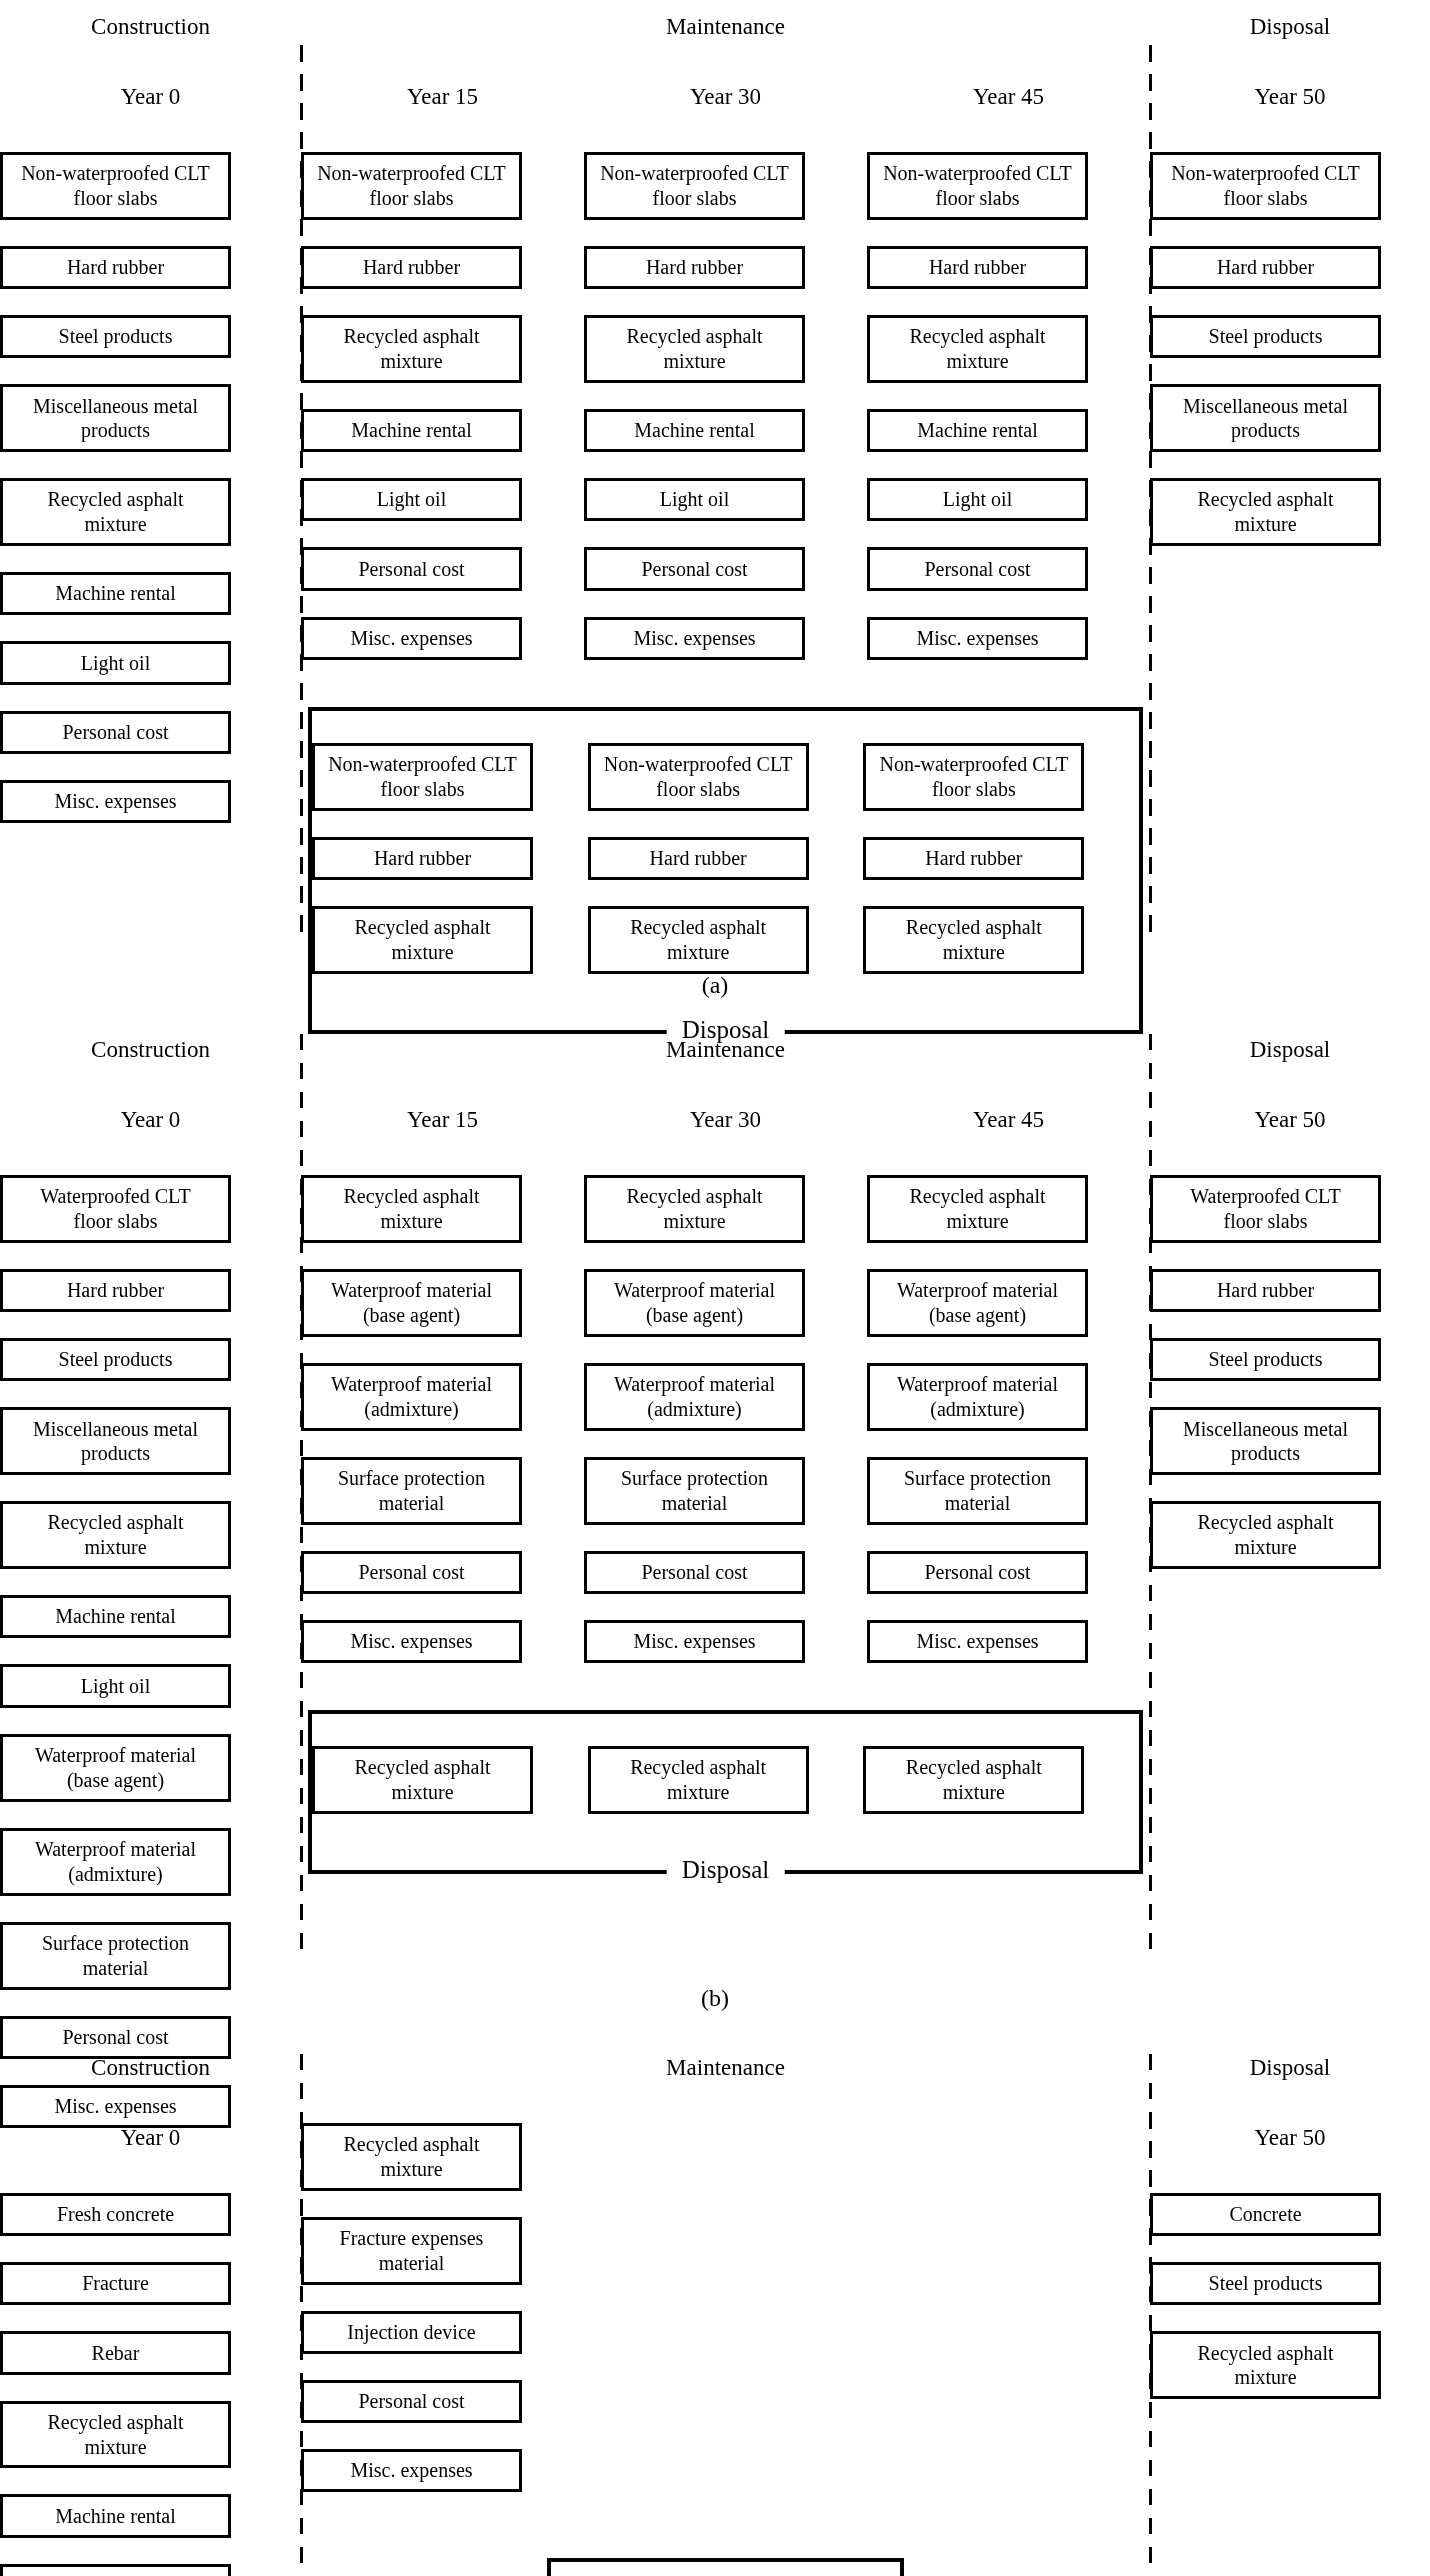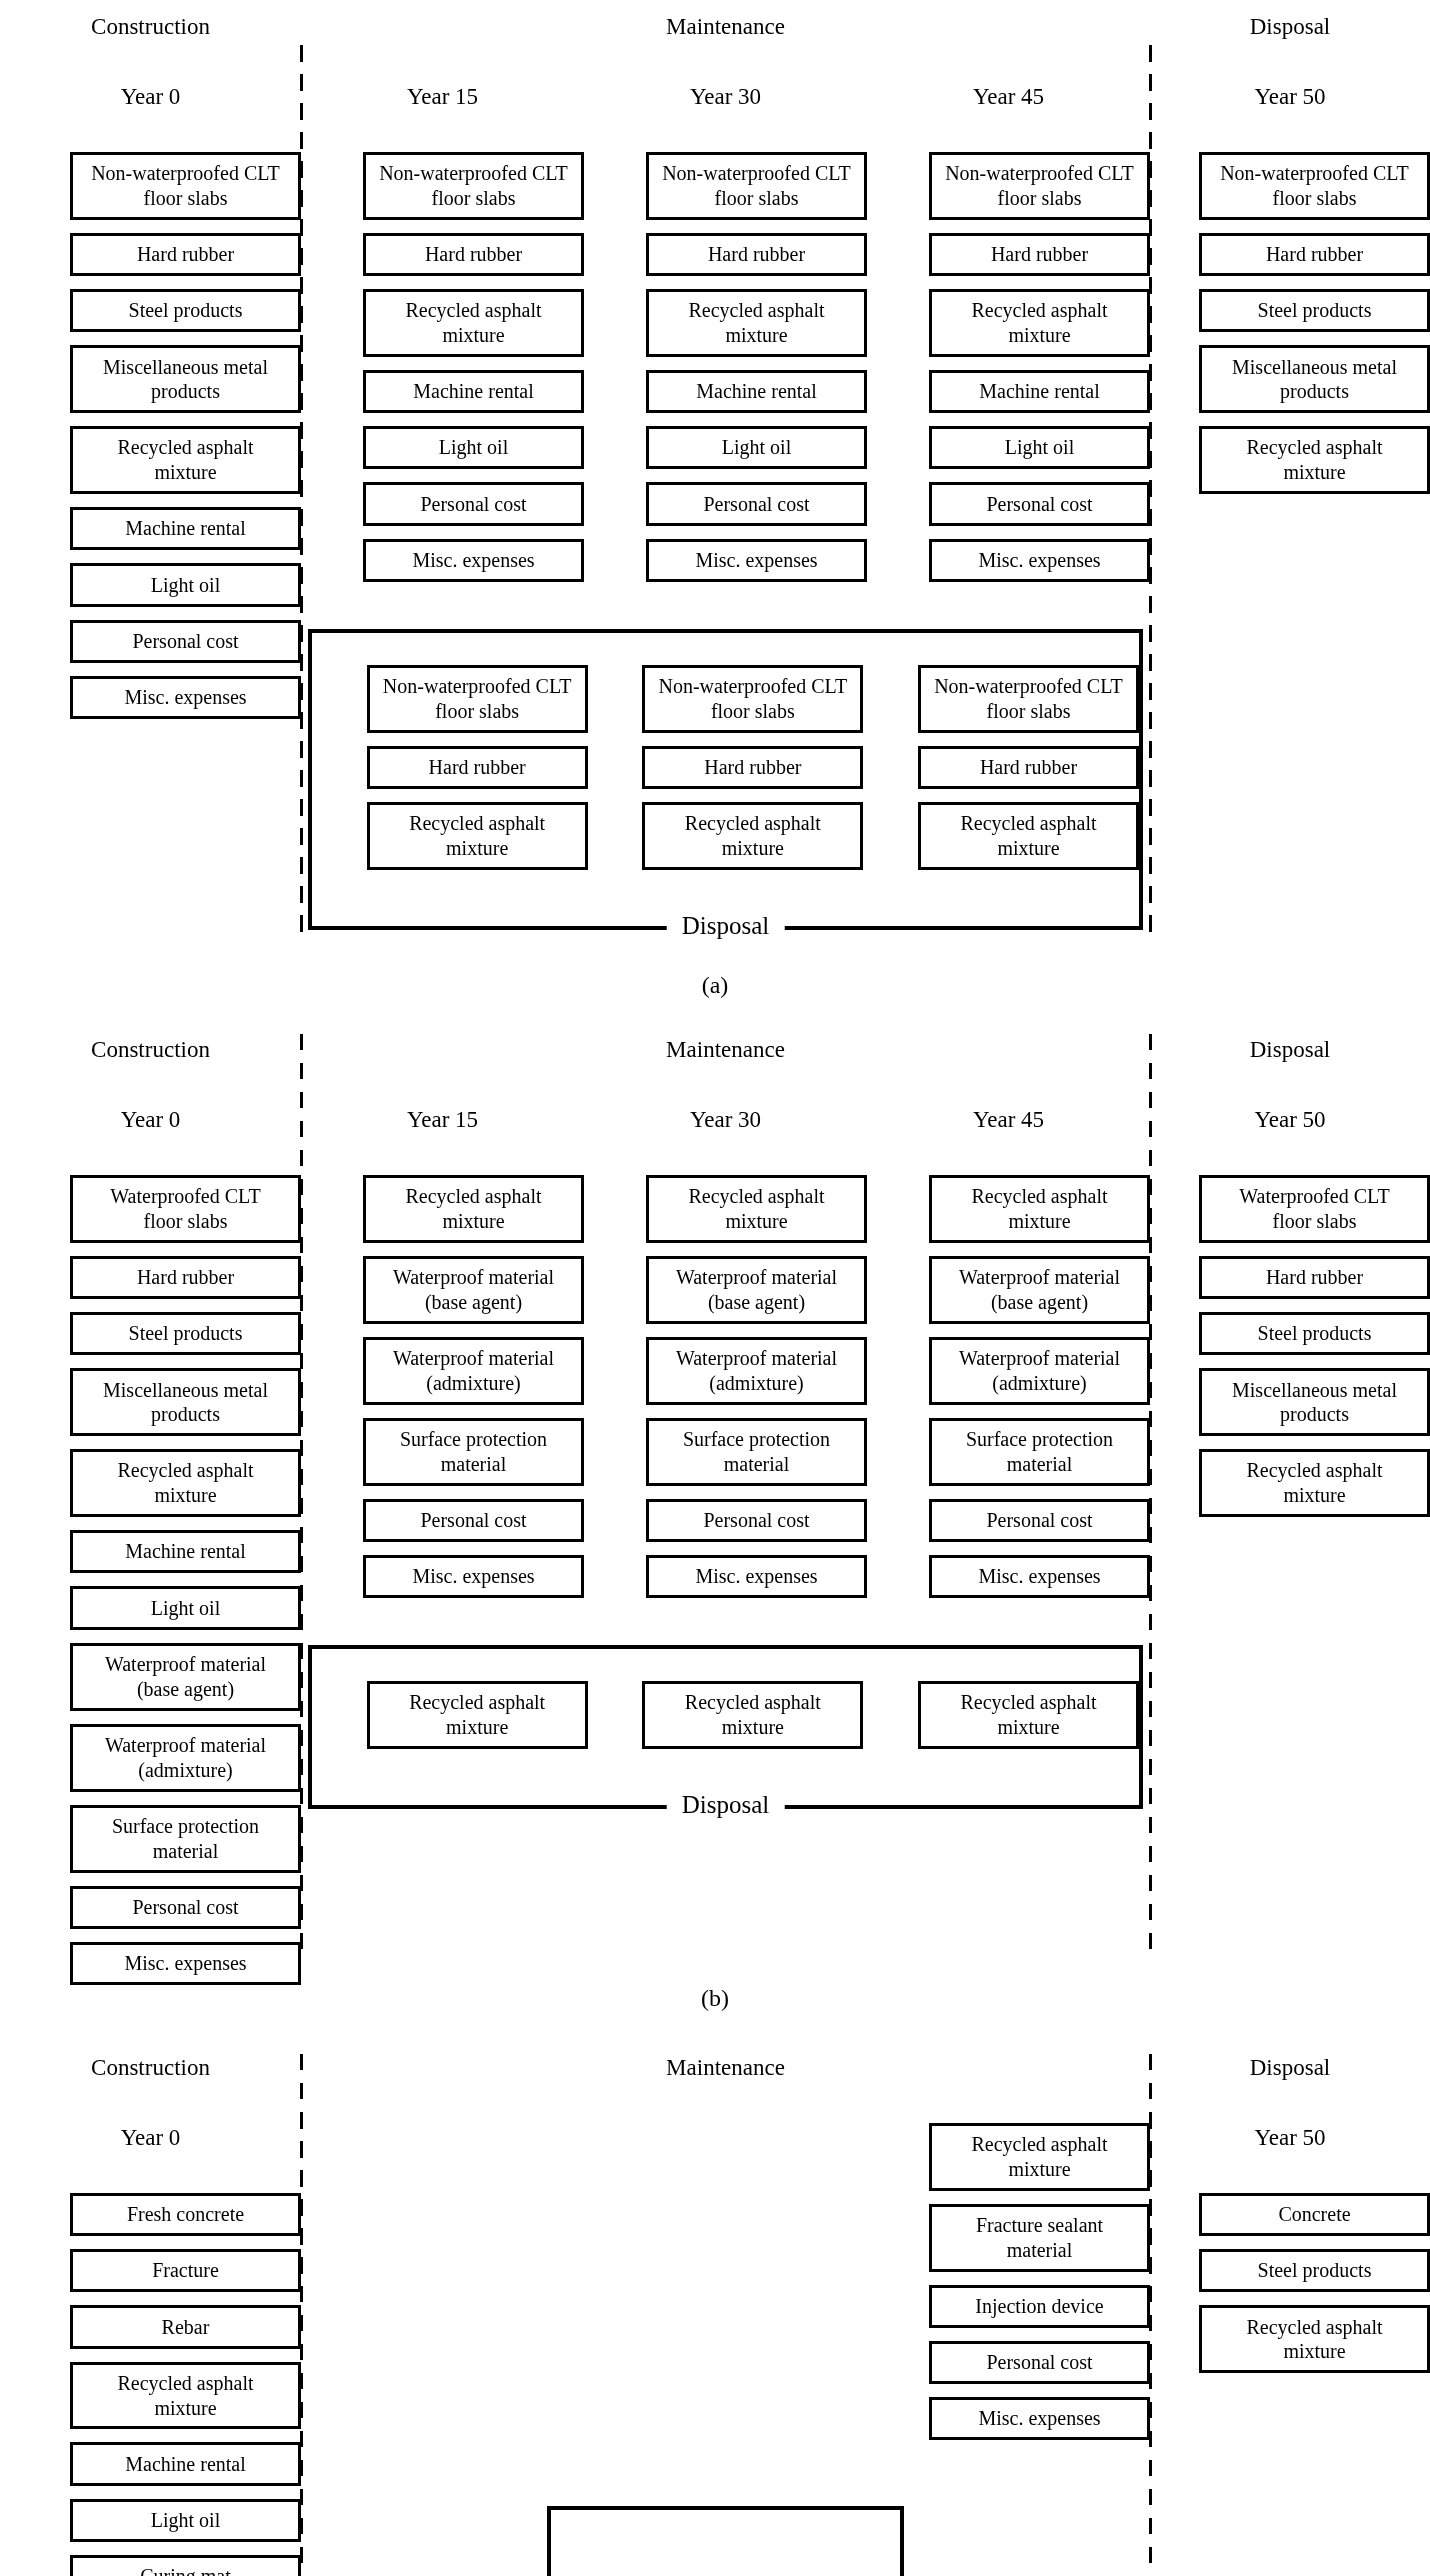--- a/index.html
+++ b/index.html
@@ -25,21 +25,21 @@
   .region { padding-top: 15px; display: flex; flex-direction: column; align-items: center; }
   .phase-name { font-size: 23px; line-height: 1; text-align: center; }
   .year-row { width: 100%; display: grid; margin-top: 47px; }
   .year-row.cols-1 { grid-template-columns: 1fr; }
   .year-row.cols-3 { grid-template-columns: repeat(3, 1fr); }
   .year-label { text-align: center; font-size: 23px; line-height: 1; }
 
   .cols-row { width: 100%; display: grid; margin-top: 44px; align-items: start; }
   .cols-row.cols-1 { grid-template-columns: 1fr; }
   .cols-row.cols-3 { grid-template-columns: repeat(3, 1fr); }
-  .col { display: flex; flex-direction: column; align-items: flex-end; gap: 13px; justify-self: center; width: 100%; }
+  .col { display: flex; flex-direction: column; align-items: flex-start; gap: 26px; justify-self: center; width: 100%; }
 
   .box {
     width: 221px; min-height: 43px;
     border: 3.6px solid #000;
     background: #fff;
     display: flex; align-items: center; justify-content: center;
     text-align: center;
     padding: 6.2px 5.2px;
     font-size: 20px; line-height: 1.24;
   }
@@ -466,21 +466,21 @@
             </div>
           </div>
           <div class="region region-maintenance">
             <div class="phase-name">Maintenance</div>
             <div class="cols-row cols-1">
               <div class="col">
                 <div class="box">
                   <span>Recycled asphalt mixture</span>
                 </div>
                 <div class="box">
-                  <span>Fracture sealant material</span>
+                  <span>Fracture expenses material</span>
                 </div>
                 <div class="box">
                   <span>Injection device</span>
                 </div>
                 <div class="box">
                   <span>Personal cost</span>
                 </div>
                 <div class="box">
                   <span>Misc. expenses</span>
                 </div>

